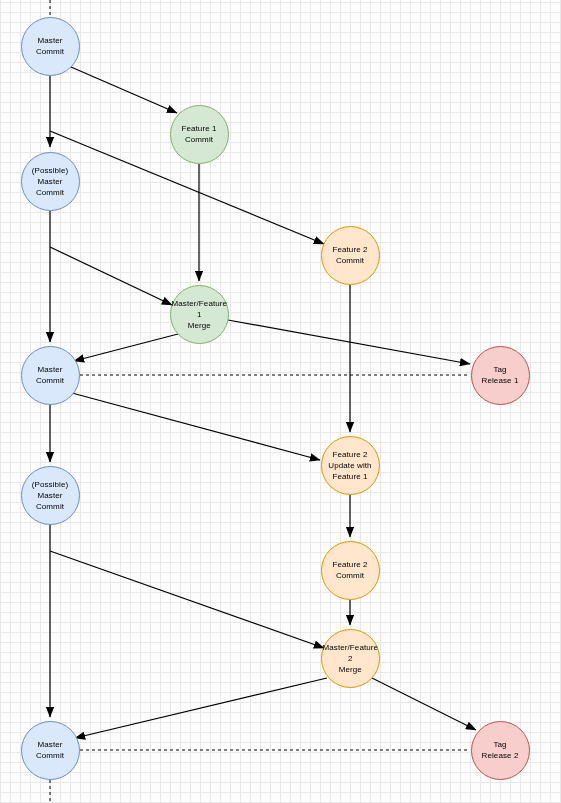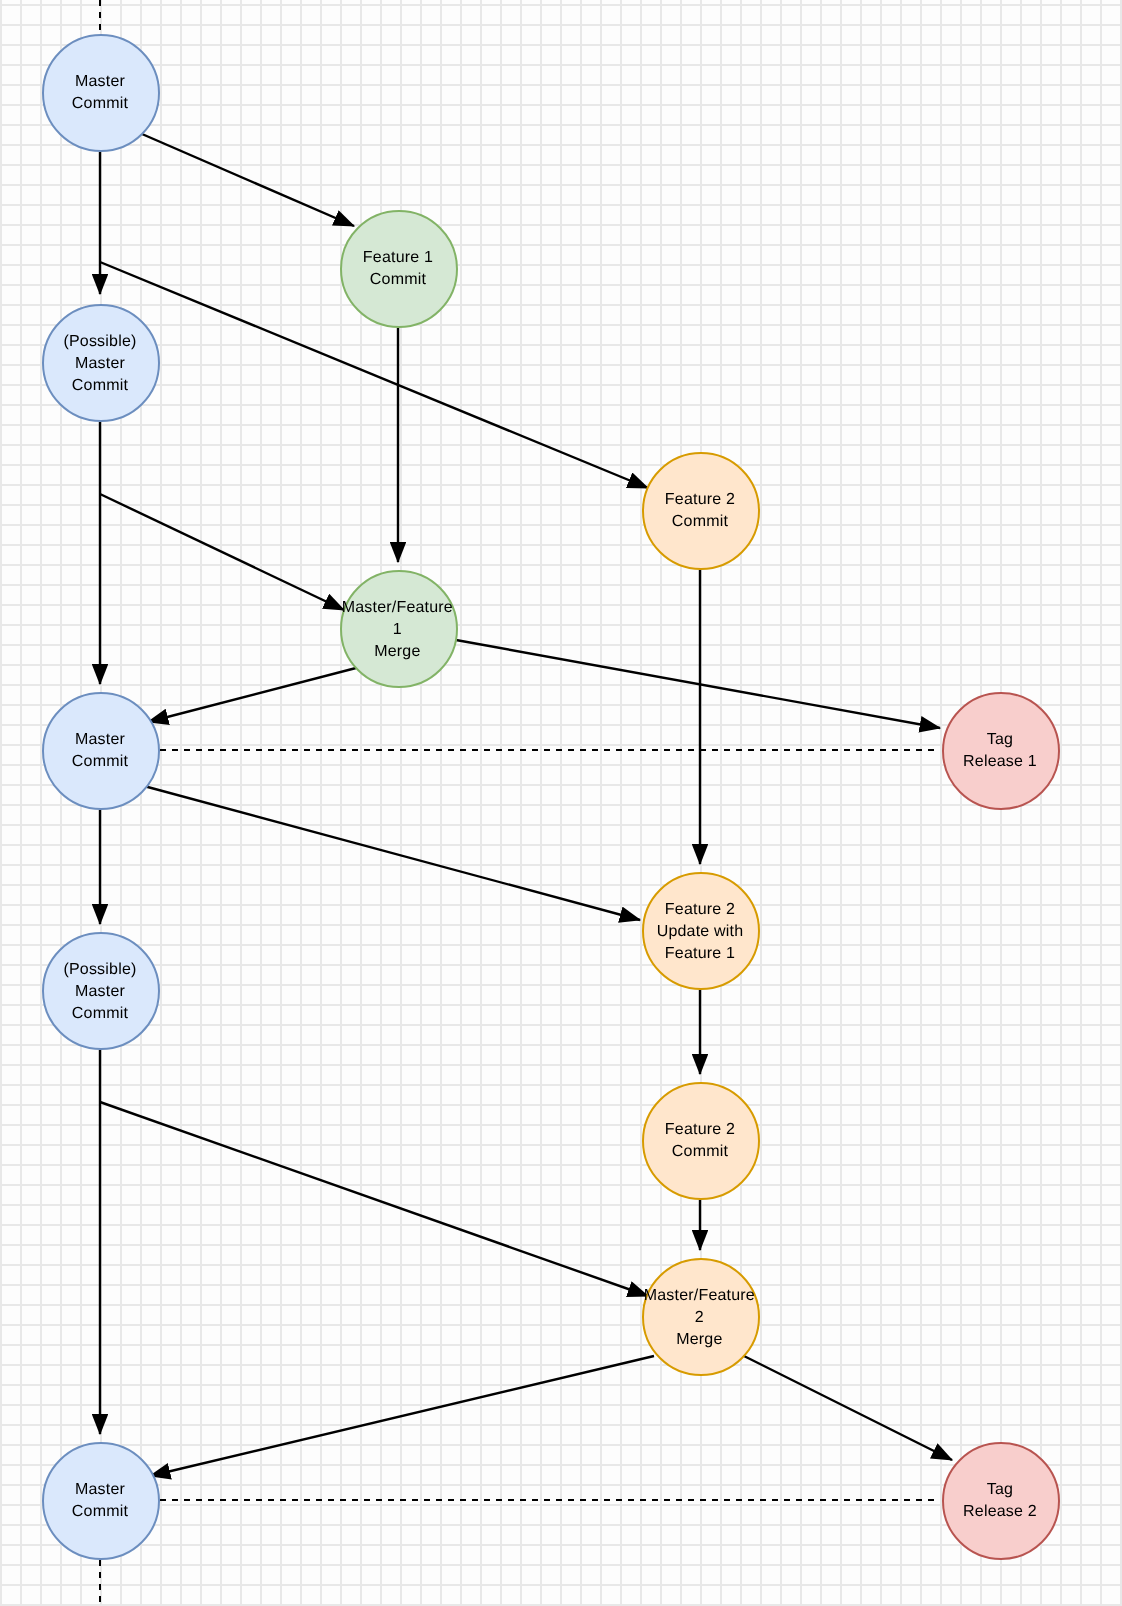--- a/index.html
+++ b/index.html
@@ -36,21 +36,21 @@
     height: 803px;
   }
   .node {
     position: absolute;
     box-sizing: border-box;
     border-radius: 50%;
     border-width: 1px;
     border-style: solid;
     display: flex;
     align-items: center;
-    justify-content: flex-end;
+    justify-content: flex-start;
     text-align: center;
     color: #000000;
     font-size: 8px;
     line-height: 11px;
     letter-spacing: 0.1px;
     z-index: 5;
   }
   .node .node-label {
     display: block;
     width: 100%;

